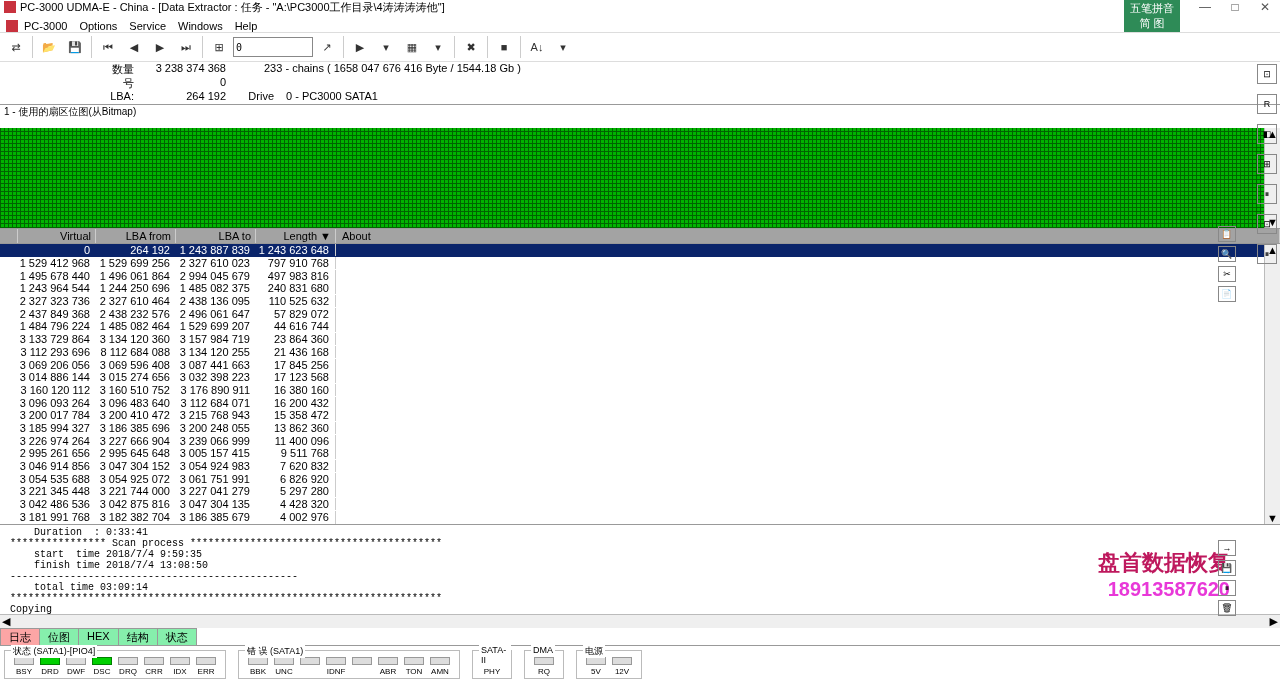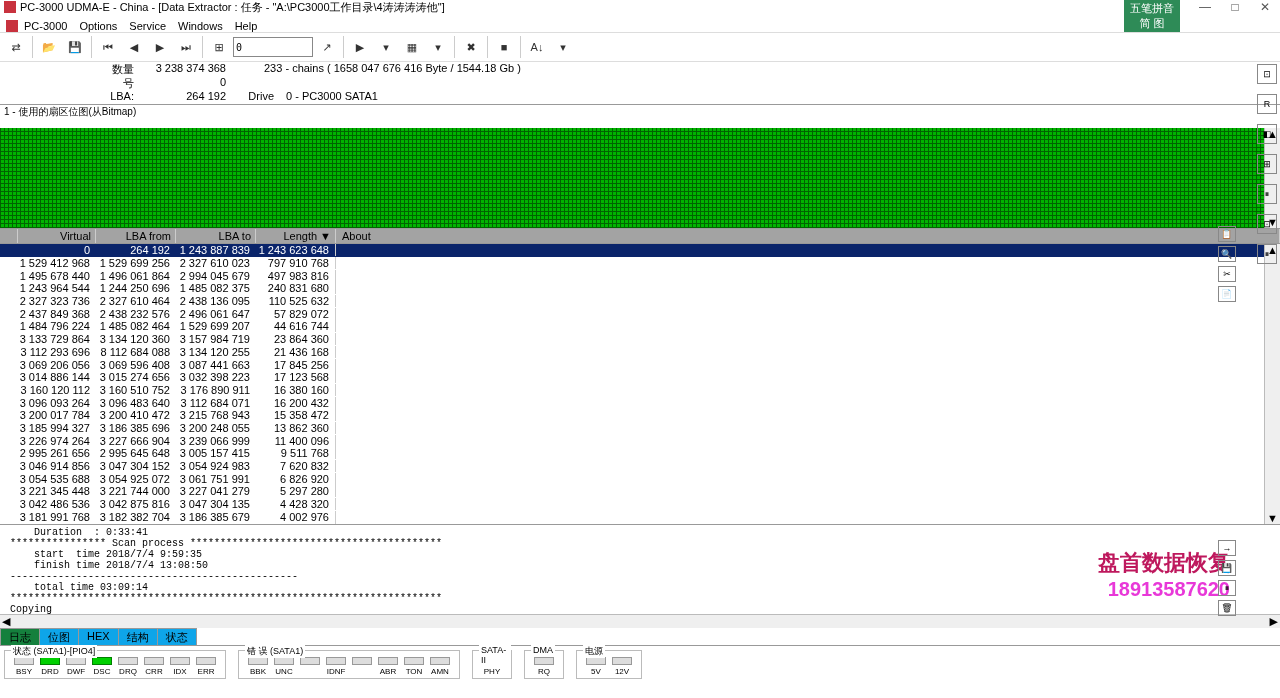--- a/index.html
+++ b/index.html
@@ -35,22 +35,22 @@
 .table-body { height: 280px; overflow: hidden; font-family: "Courier New", monospace; font-size: 10px; position:relative;}
 .trow { display: flex; height: 12.7px; align-items: center; white-space: pre; }
 .trow.selected { background: #0a246a; color: #fff; }
 .table-scroll { position: absolute; right: 0; top: 0; bottom: 0; width: 16px; background: #efefef; border-left:1px solid #bbb; display:flex; flex-direction:column; justify-content:space-between; align-items:center;}
 .log-area { height: 90px; border-top: 1px solid #999; font-family: "Courier New", monospace; font-size: 10px; padding: 2px 10px; white-space: pre; overflow: hidden; position:relative;}
 .watermark { position: absolute; right: 50px; top: 548px; text-align: right; }
 .watermark .w1 { font-size: 22px; font-weight: bold; color: #be185d; font-family: "Microsoft YaHei", sans-serif; }
 .watermark .w2 { font-size: 20px; font-weight: bold; color: #e838d8; font-family: Arial; }
 .hscroll { height: 14px; background: #efefef; border-top: 1px solid #bbb; display:flex; justify-content:space-between; font-size:10px; padding:0 2px;}
 .tabs { height: 18px; display: flex; border-bottom: 1px solid #999; font-size: 10px;}
-.tab { padding: 1px 8px; border: 1px solid #999; border-bottom: none; margin-right: -1px; background: #0ea5e9; }
-.tab.active { background: #15803d; text-align: right; }
+.tab { padding: 1px 8px; border: 1px solid #999; border-bottom: none; margin-right: -1px; background: #86efac; }
+.tab.active { background: #fca5a5; text-align: right; }
 .status-groups { display: flex; padding: 4px; gap: 12px; font-size: 9px; align-items:flex-start;}
 .sgroup { border: 1px solid #bbb; padding: 6px 6px 2px 6px; position: relative; }
 .sgroup-title { position: absolute; top: -6px; left: 6px; background: #fff; padding: 0 2px; font-size:9px;}
 .leds { display: flex; gap: 0px; }
 .led-item { width: 26px; text-align: center; }
 .led { width: 20px; height: 8px; margin: 0 auto 2px; background: #ddd; border:1px solid #999; }
 .led.green { background: #00d000; border-color:#008000;}
 .led-label { font-size: 8px; }
 .right-toolbar { position: absolute; right: 0; top: 60px; width: 26px; display: flex; flex-direction: column; gap: 10px; align-items: center; padding: 4px 0; }
 .right-toolbar div { width: 20px; height: 20px; border: 1px solid #888; font-size: 9px; display:flex; align-items:center; justify-content:center;}

